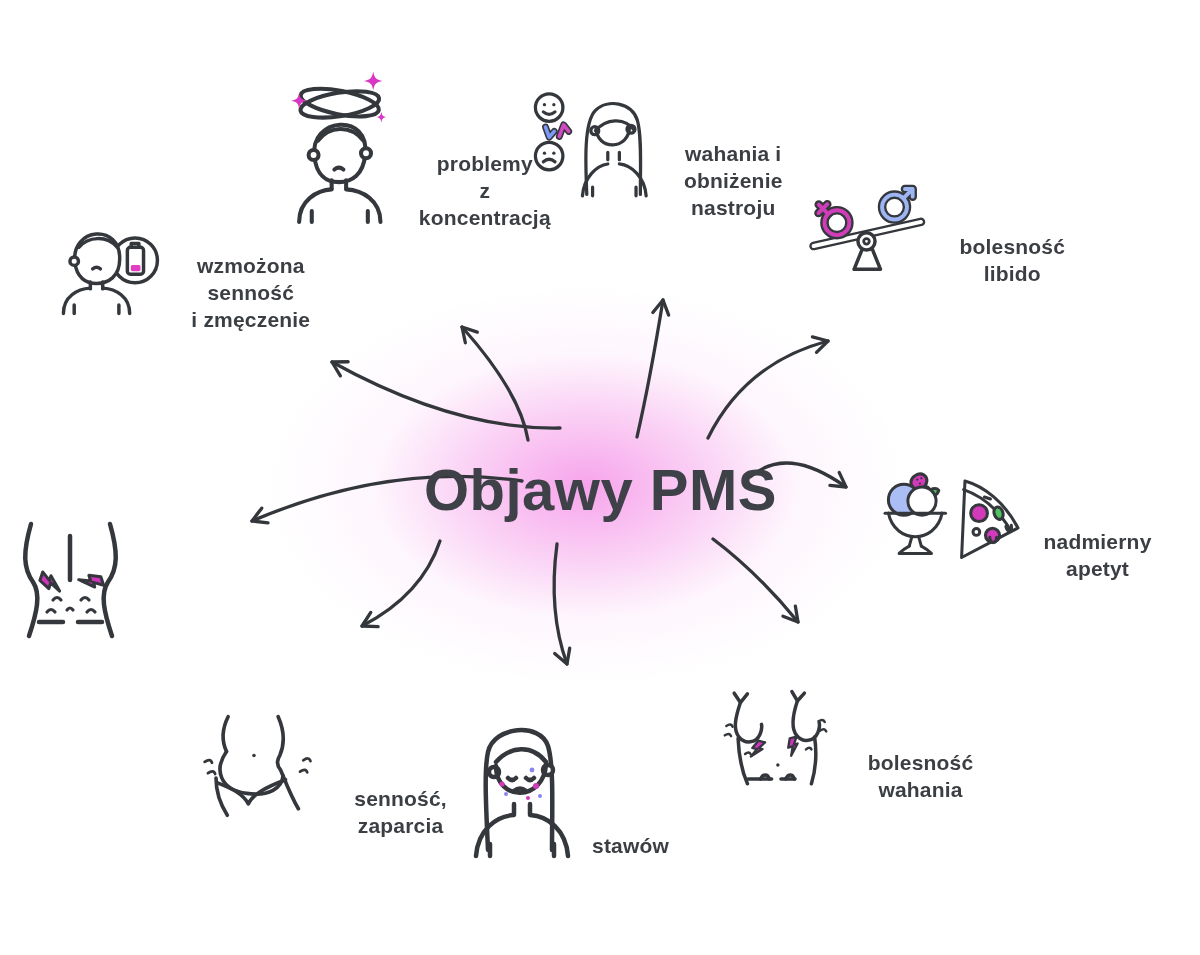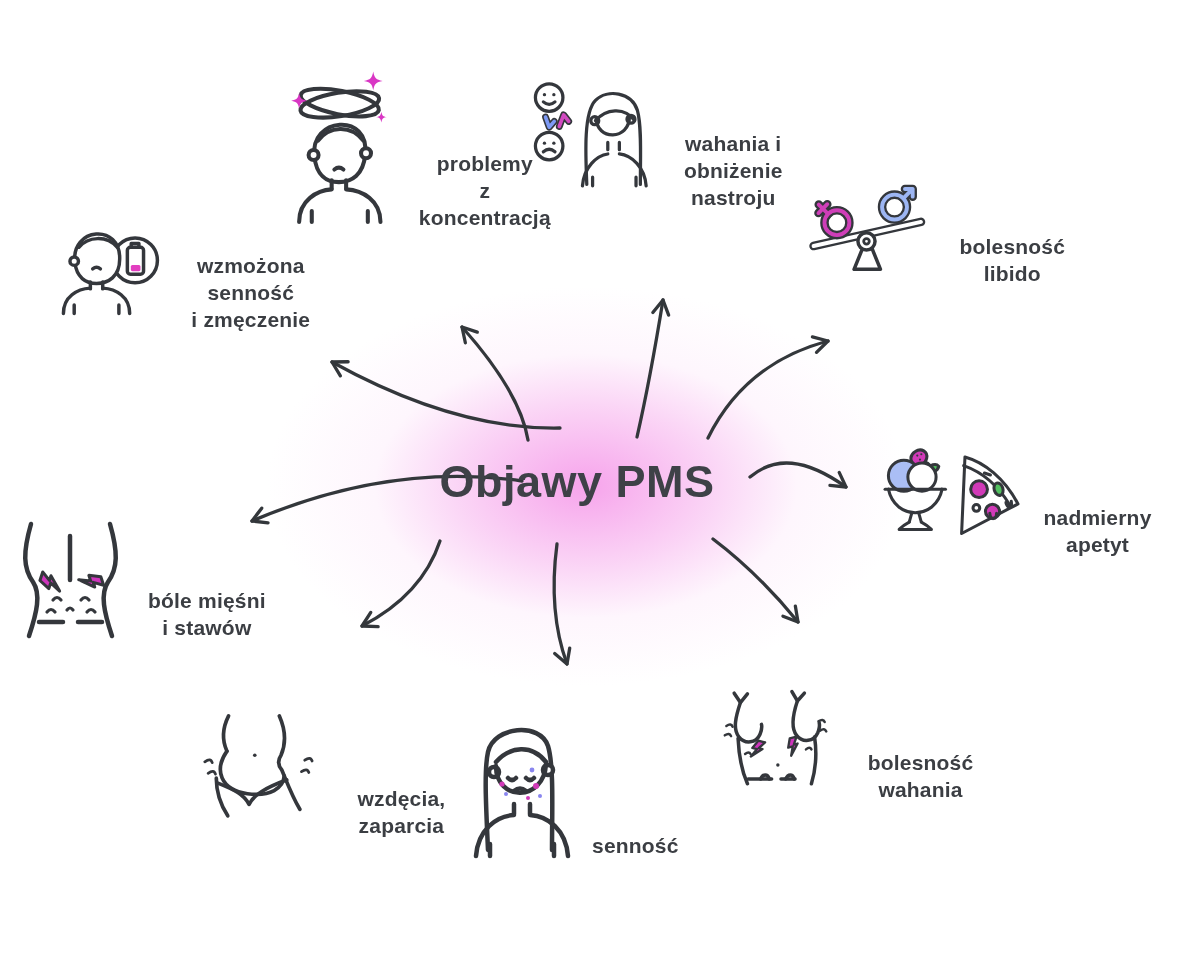--- a/index.html
+++ b/index.html
@@ -12,32 +12,32 @@
   .glow{
     position:absolute;left:266px;top:286px;width:640px;height:400px;pointer-events:none;
     background:radial-gradient(closest-side,
       rgba(245,148,232,0.85) 0%,
       rgba(247,178,238,0.55) 40%,
       rgba(251,219,247,0.25) 66%,
       rgba(255,255,255,0) 100%);
   }
   .arrows{position:absolute;left:0;top:0;}
   .title{
-    position:absolute;left:377px;top:456px;width:400px;margin:0;text-align:center;
-    font-size:45px;font-weight:700;color:#3e4147;letter-spacing:.5px;
+    position:absolute;left:377px;top:456px;width:400px;margin:0;text-align:right;
+    font-size:58px;font-weight:700;color:#3e4147;letter-spacing:.5px;
   }
   .node{position:absolute;display:flex;flex-direction:row;align-items:flex-end;gap:10px;}
   .node .label{
     font-size:21px;font-weight:700;color:#3b3e43;text-align:center;line-height:1.28;
     white-space:pre-line;letter-spacing:.2px;
   }
   .n-koncentracja{left:272px;top:60px;width:280px}
-  .n-nastroj{left:526px;top:54px;width:280px}
+  .n-nastroj{left:526px;top:64px;width:280px}
   .n-libido{left:798px;top:148px;width:280px}
-  .n-apetyt{left:877px;top:424px;width:280px}
+  .n-apetyt{left:877px;top:448px;width:280px}
   .n-piersi{left:717px;top:676px;width:280px}
   .n-tradzik{left:452px;top:710px;width:280px}
   .n-wzdecia{left:195px;top:700px;width:280px}
   .n-bole{left:3px;top:520px;width:280px}
   .n-sennosc{left:48px;top:196px;width:280px}
 </style>
 </head>
 <body>
 
 <div class="canvas">
@@ -240,41 +240,41 @@
       </g>
       <g stroke="none">
         <circle cx="50" cy="74" r="2.6" fill="#d13ab8"></circle>
         <circle cx="54" cy="84" r="2" fill="#8a86ef"></circle>
         <circle cx="84" cy="76" r="3" fill="#d13ab8"></circle>
         <circle cx="80" cy="60" r="2.4" fill="#8a86ef"></circle>
         <circle cx="76" cy="88" r="2" fill="#d13ab8"></circle>
         <circle cx="88" cy="86" r="2" fill="#8a86ef"></circle>
       </g>
     </svg>
-    <div class="label">senność</div>
+    <div class="label">stawów</div>
   </div>
 
   <div class="node n-wzdecia">
     <svg width="150" height="140" viewBox="0 0 150 140">
       <g fill="none" stroke="#34373c" stroke-width="4.5" stroke-linecap="round" stroke-linejoin="round">
         <path d="M41 4 C33 20 33 34 39 47"></path>
         <path d="M39 47 C23 70 31 94 64 99 C92 103 108 92 109 77"></path>
         <path d="M103 4 C111 22 111 38 105 52 C101 58 101 64 106 70 C113 87 119 103 128 118"></path>
         <path d="M26 80 C26 98 31 112 40 126"></path>
         <path d="M28 86 C48 94 60 100 66 112 C72 100 86 92 112 82"></path>
         <circle cx="73" cy="52" r="2.2" fill="#34373c" stroke="none"></circle>
       </g>
       <g fill="none" stroke="#34373c" stroke-width="3.4" stroke-linecap="round">
         <path d="M12 60 q 7 -5 9 1"></path>
         <path d="M16 74 q 7 -5 9 1"></path>
         <path d="M134 58 q 7 -5 9 1"></path>
         <path d="M130 72 q 7 -5 9 1"></path>
       </g>
     </svg>
-    <div class="label">wzdęcia, zaparcia</div>
+    <div class="label">senność, zaparcia</div>
   </div>
 
   <div class="node n-bole">
     <svg width="135" height="122" viewBox="0 0 135 122">
       <g fill="none" stroke="#34373c" stroke-width="4.5" stroke-linecap="round" stroke-linejoin="round">
         <path d="M28 4 C20 32 20 48 30 62 C38 74 34 92 26 116"></path>
         <path d="M107 4 C115 32 115 48 105 62 C97 74 101 92 109 116"></path>
         <path d="M67 16 V60"></path>
         <path d="M36 102 L60 102 M75 102 L99 102"></path>
       </g>
@@ -283,22 +283,20 @@
         <path d="M44 92 Q48 87 52 92"></path>
         <path d="M78 80 Q82 75 86 80"></path>
         <path d="M84 92 Q88 87 92 92"></path>
         <path d="M64 90 Q67 86 70 90"></path>
       </g>
       <g fill="#cf35bd" stroke="#34373c" stroke-width="3" stroke-linejoin="round">
         <path transform="translate(48 62) rotate(-72) translate(-7 -11)" d="M5 0 L14 0 L8 9 L13 9 L1 22 L6 11 L0 11 Z"></path>
         <path transform="translate(88 62) rotate(72) translate(-7 -11)" d="M5 0 L14 0 L8 9 L13 9 L1 22 L6 11 L0 11 Z"></path>
       </g>
     </svg>
-    <div class="label">bóle mięśni
-i stawów</div>
   </div>
 
   <div class="node n-sennosc">
     <svg width="150" height="138" viewBox="0 0 150 138">
       <g fill="none" stroke="#34373c" stroke-width="4.5" stroke-linecap="round" stroke-linejoin="round">
         <circle cx="113" cy="63" r="29"></circle>
         <path d="M35 66 C29 20 95 14 93 62 C93 84 78 93 63 93 C49 93 37 85 35 66 Z" fill="#ffffff"></path>
         <circle cx="34" cy="64" r="5.5" fill="#ffffff"></circle>
         <path d="M90 46 C76 30 52 32 40 46"></path>
         <path d="M58 74 Q63 70 68 74"></path>

